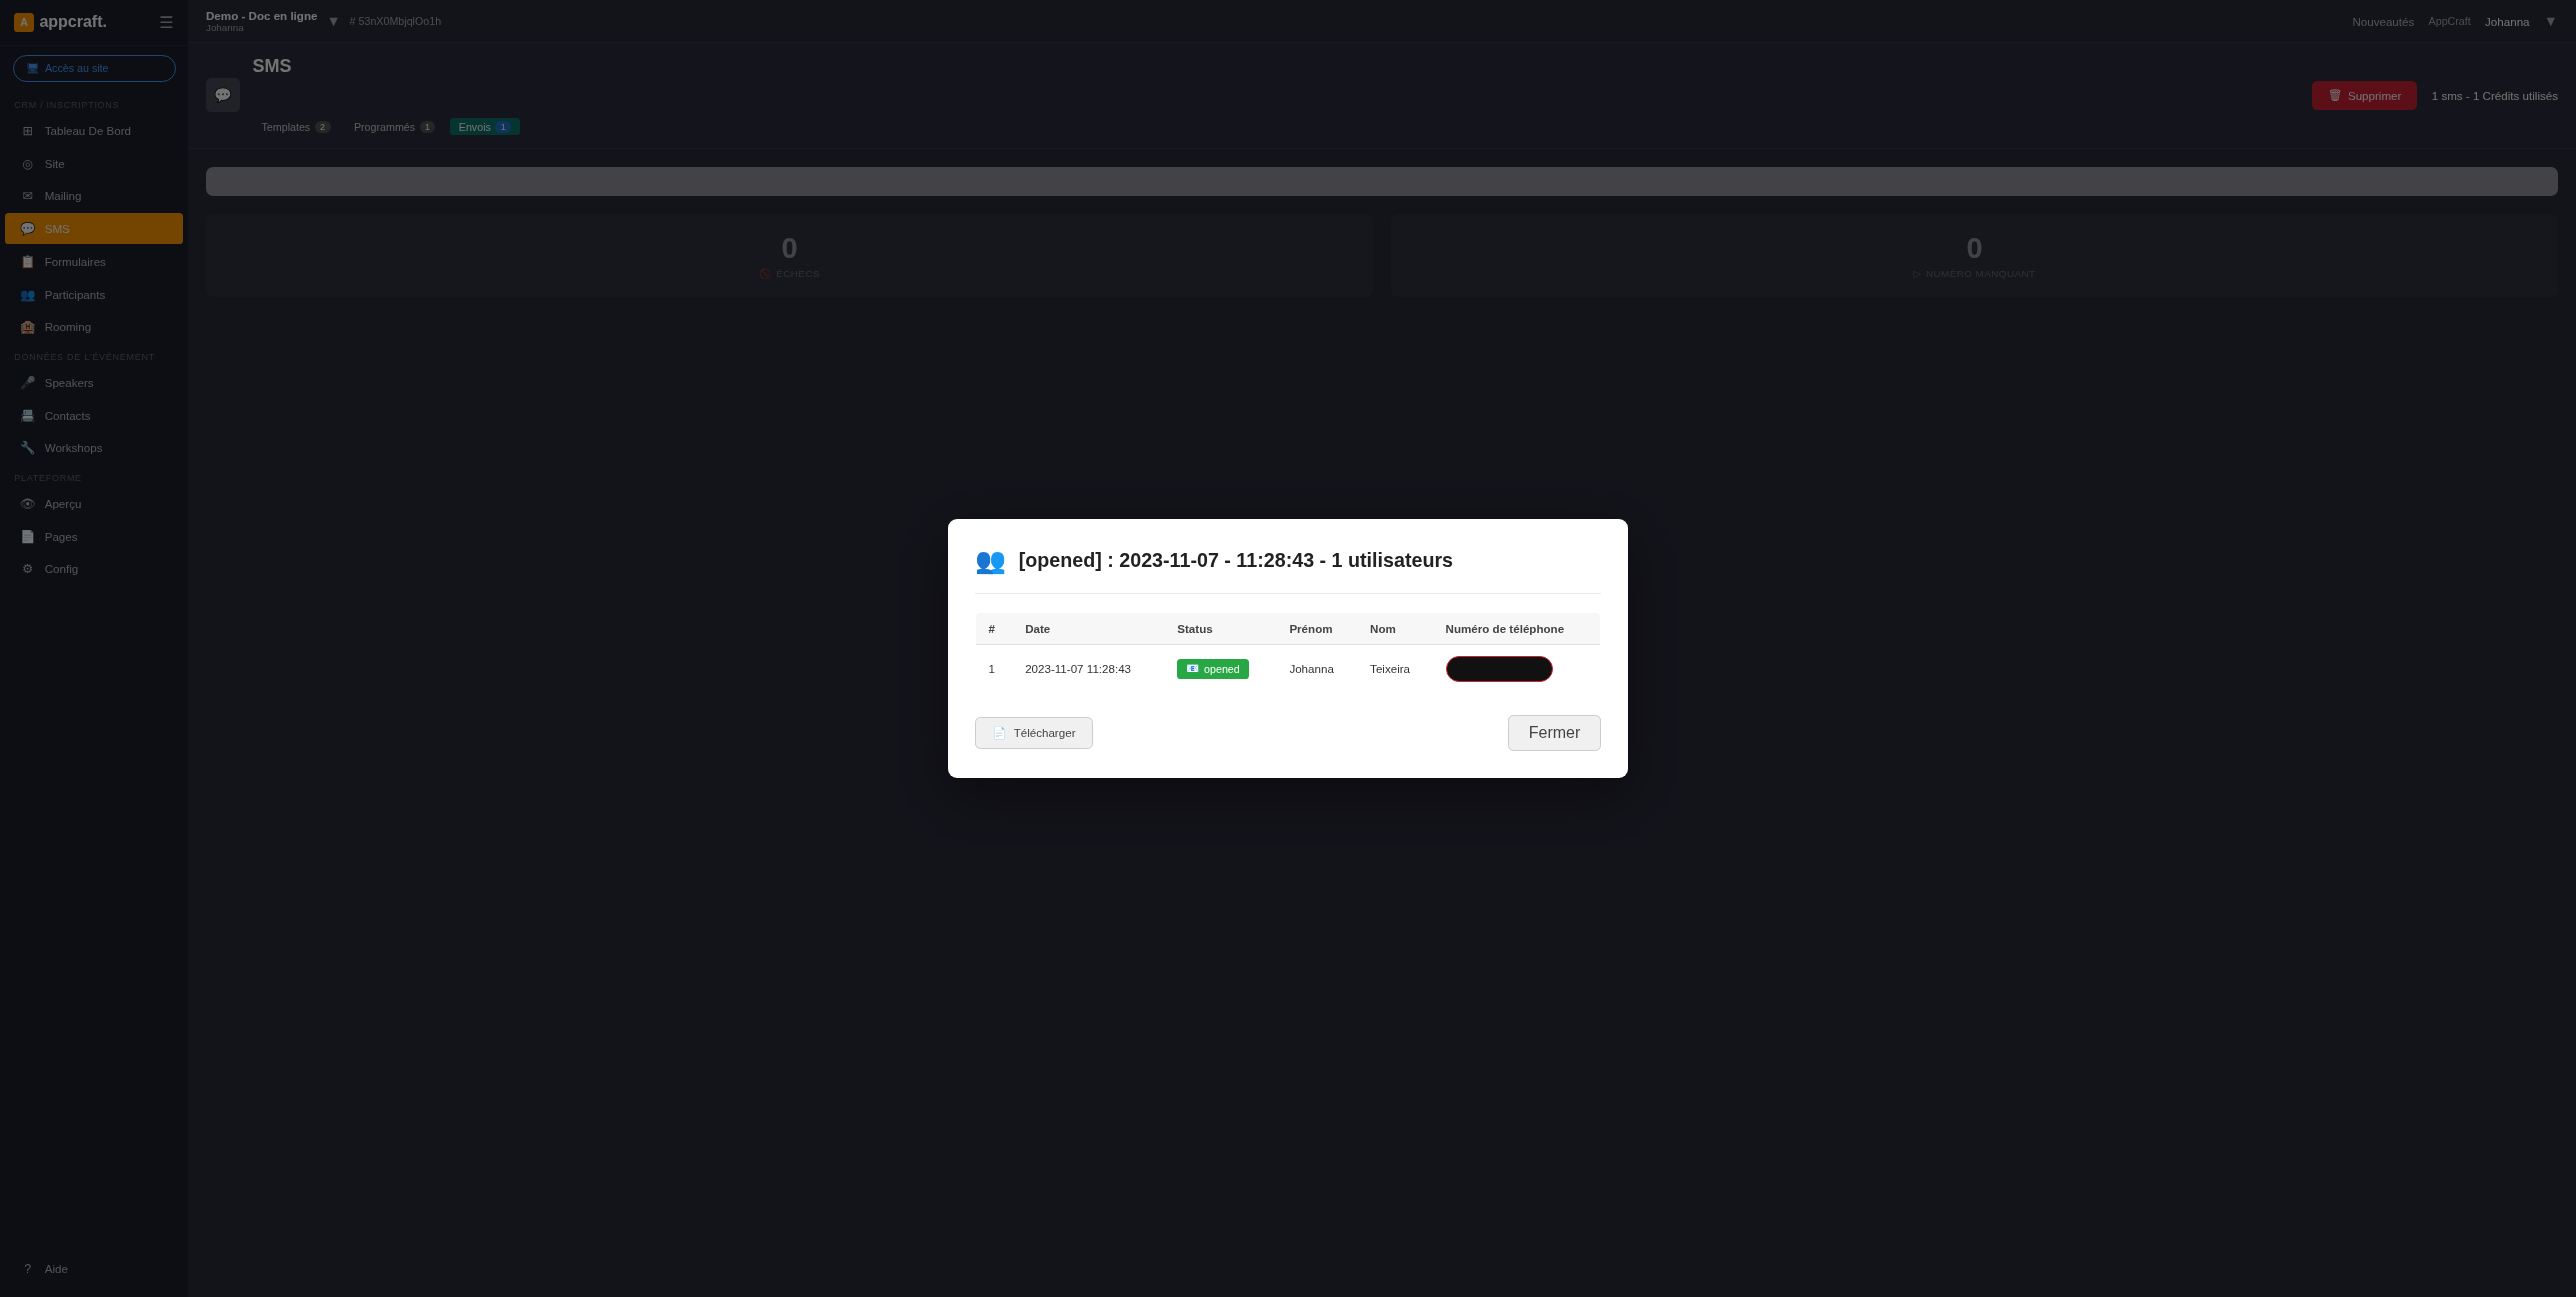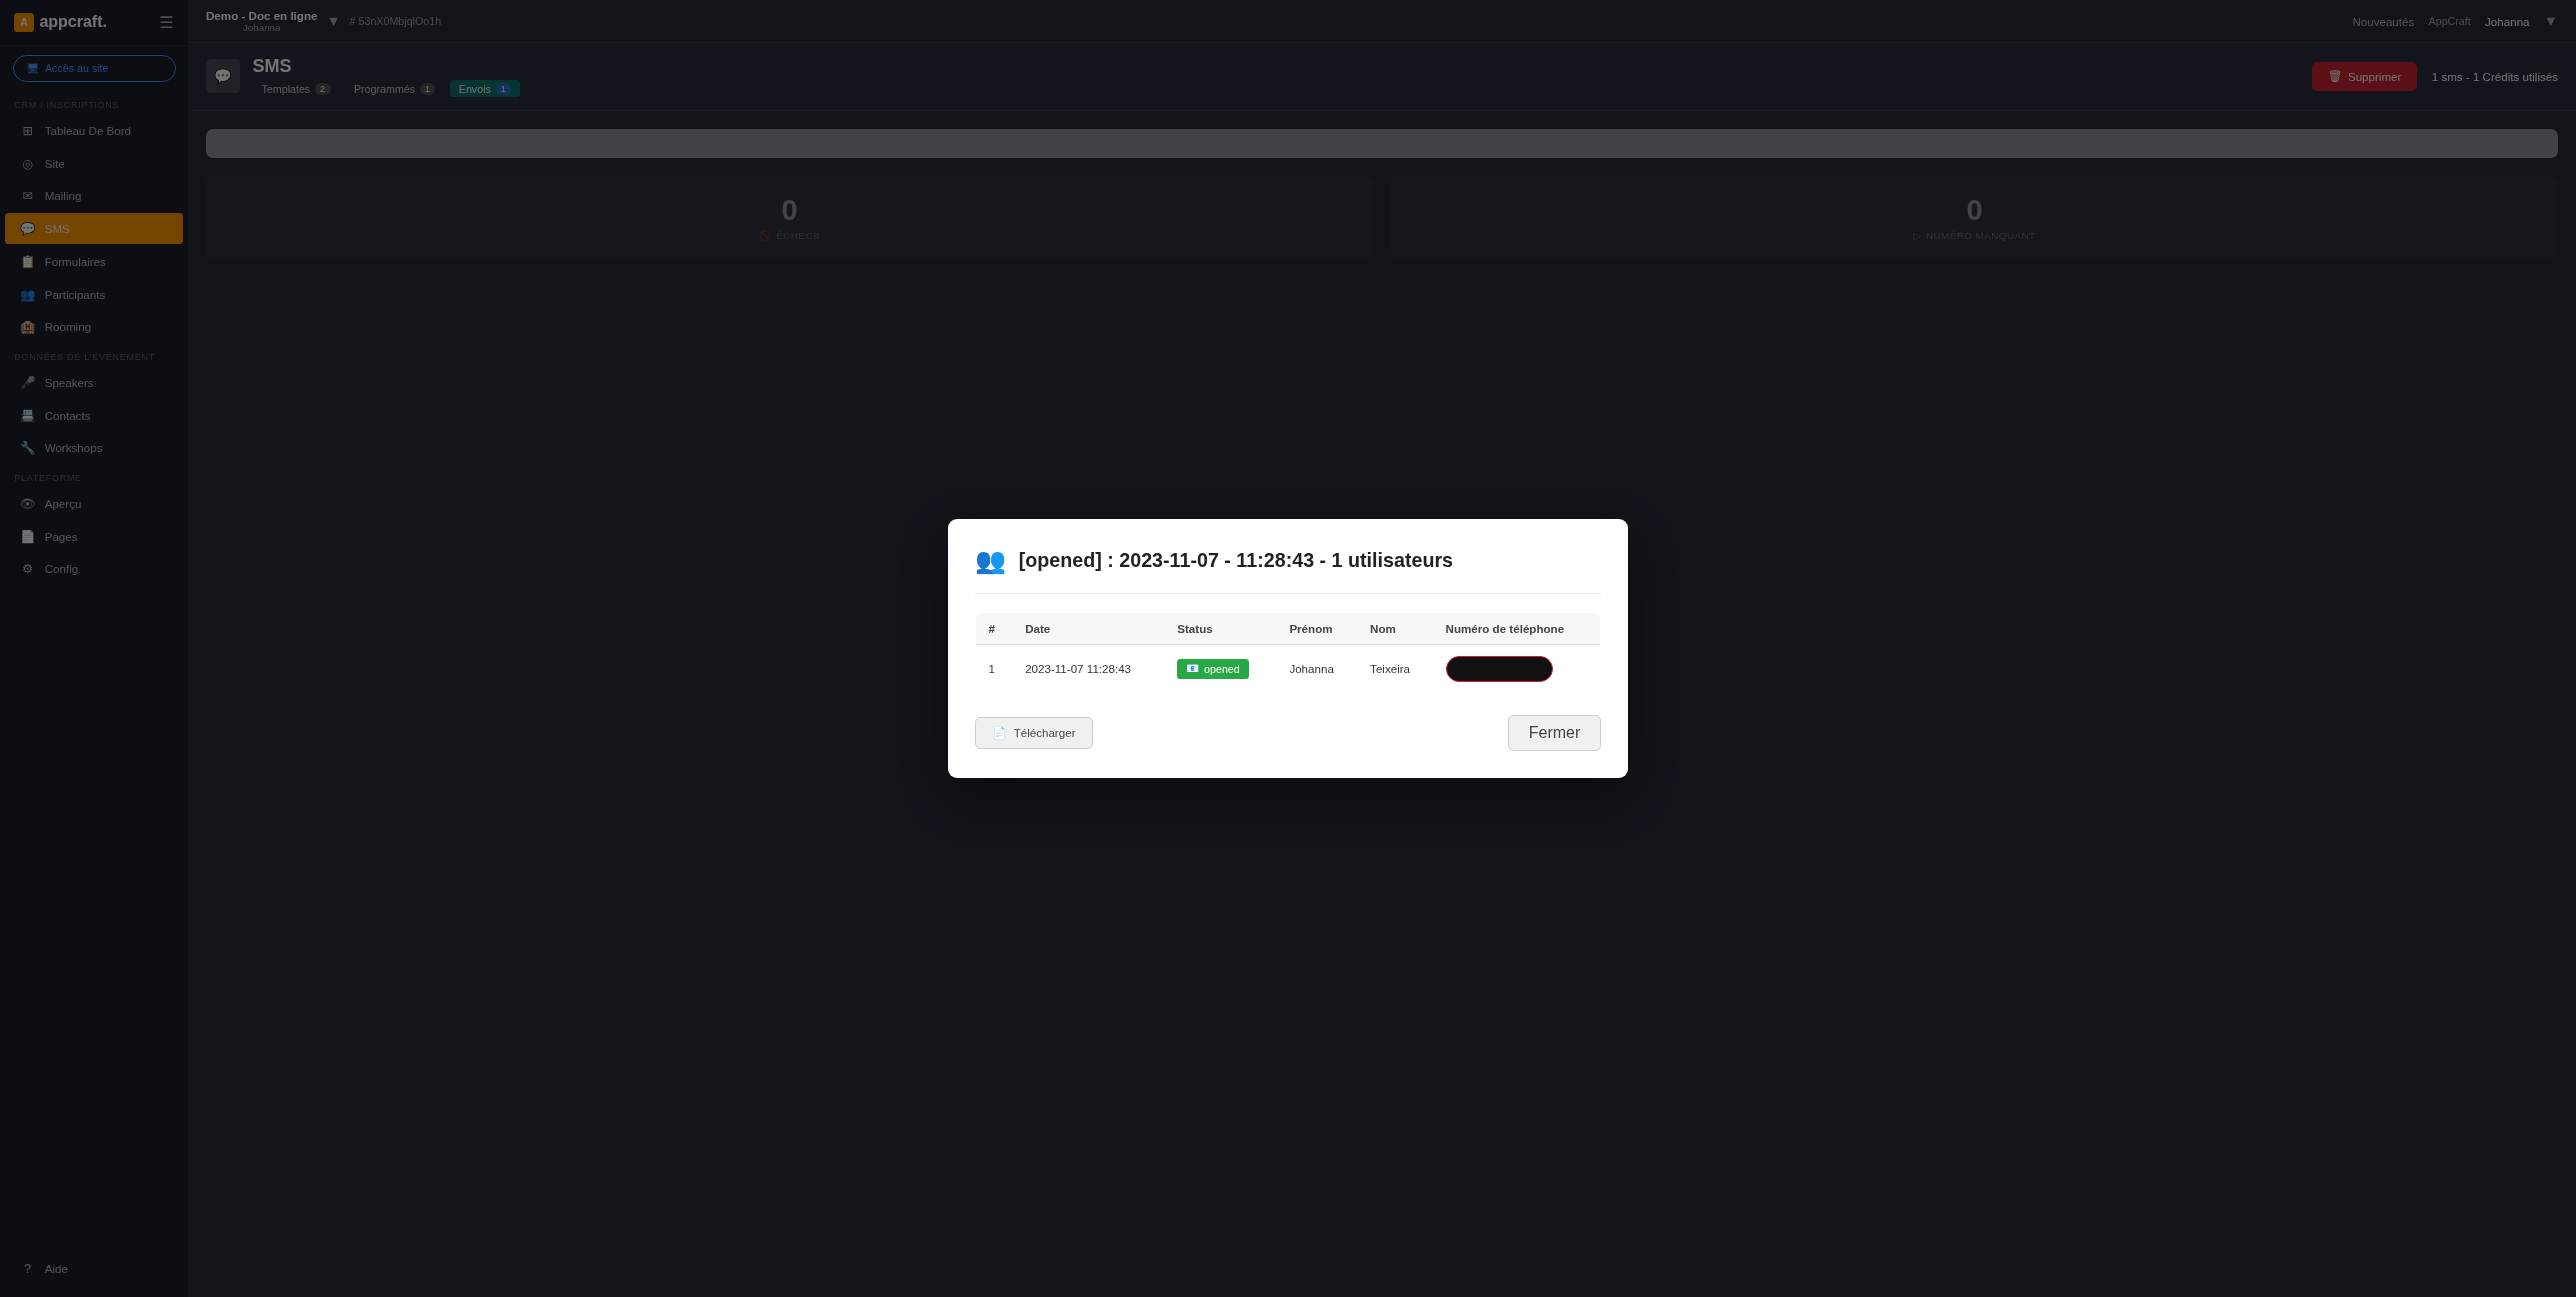--- a/index.html
+++ b/index.html
@@ -80,21 +80,21 @@
     
     .top-bar {
       background: #2a2a3a;
       display: flex;
       align-items: center;
       justify-content: space-between;
       padding: 0 18px;
       height: 43px;
       border-bottom: 0.9px solid #3a3a4a;
     }
-    .top-bar-left { display: flex; align-items: center; gap: 9px; text-align: center; }
+    .top-bar-left { display: flex; align-items: center; gap: 9px; }
     .project-name { color: #fff; font-size: 11.6px; font-weight: 600; }
     .project-sub { color: #aaa; font-size: 9.8px; }
     .hash-tag { color: #aaa; font-size: 10.7px; }
     .top-bar-right { display: flex; align-items: center; gap: 14.3px; }
     .nouveautes-btn { color: #bbb; font-size: 11.6px; cursor: pointer; }
     .appcraft-label { color: #aaa; font-size: 10.7px; }
     .user-label { color: #fff; font-size: 11.6px; cursor: pointer; }
 
     
     .page-header {
@@ -111,20 +111,21 @@
     .tabs { display: flex; gap: 5.4px; margin-top: 3.6px; }
     .tab {
       font-size: 10.7px;
       padding: 2.7px 9px;
       border-radius: 3.6px;
       cursor: pointer;
       display: flex;
       align-items: center;
       gap: 4.5px;
       color: #ccc;
+      margin-top: 38px;
     }
     .tab-badge {
       background: #555;
       color: #fff;
       border-radius: 9px;
       padding: 0.9px 5.4px;
       font-size: 9px;
     }
     .tab.active-tab { background: #0f766e; color: #fff; }
     .tab.active-tab .tab-badge { background: #2277cc; }

